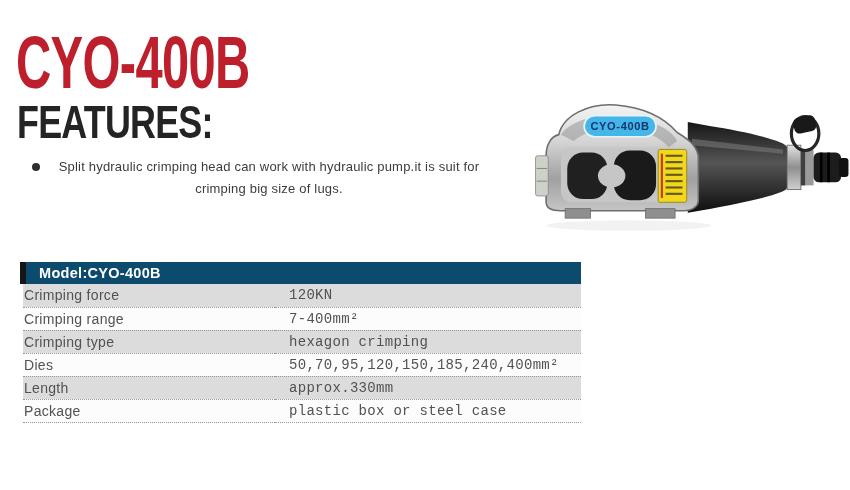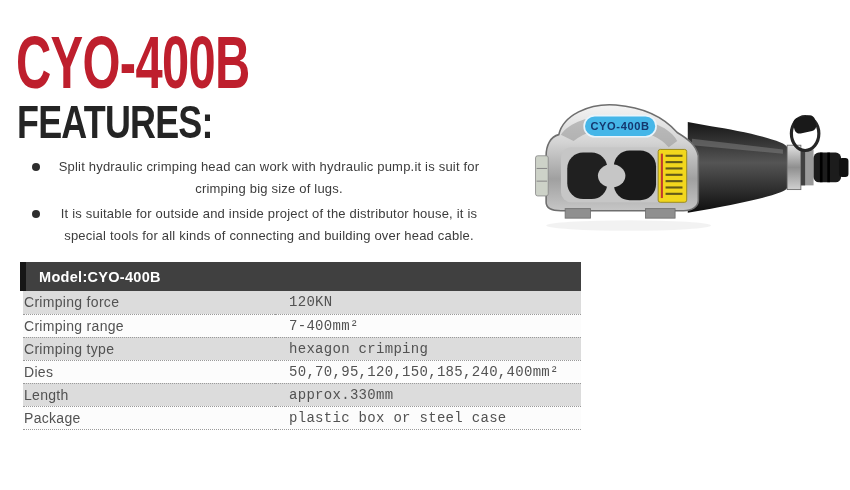--- a/index.html
+++ b/index.html
@@ -32,22 +32,22 @@
     border-radius:50%; background:#2e2e2e;
   }
   .photo { position:absolute; left:533px; top:86px; width:318px; height:148px; }
 
   table.spec {
     position:absolute; left:20px; top:262px; width:561px;
     border-collapse:collapse; font-size:14px; color:#525252;
     letter-spacing:0.3px;
   }
   table.spec th.model {
-    background:#404040; color:#ffffff; text-align:left;
-    font-size:14.5px; font-weight:bold; height:29px;
+    background:#0c4a6e; color:#ffffff; text-align:left;
+    font-size:14.5px; font-weight:bold; height:22px;
     padding-left:13px; border-left:6px solid #161616;
   }
   table.spec td { height:23px; border-bottom:1px dotted #9a9a9a; }
   table.spec td.label { width:252px; padding-left:1px; }
   table.spec td.value { padding-left:14px;font-family:Liberation Mono, monospace; }
   table.spec tbody tr:nth-child(odd) td { background:#dcdcdc; }
   table.spec tbody tr:nth-child(even) td { background:#fcfcfc; }
 </style>
 </head>
 <body>
@@ -55,24 +55,20 @@
 <div class="page">
 
   <div class="title">CYO-400B</div>
 
   <div class="features-heading">FEATURES:</div>
 
   <ul class="features">
     <li>
       <span class="dot"></span>
       <span>Split hydraulic crimping head can work with hydraulic pump.it is suit for crimping big size of lugs.</span>
-    </li>
-    <li>
-      <span class="dot"></span>
-      <span>It is suitable for outside and inside project of the distributor house, it is special tools for all kinds of connecting and building over head cable.</span>
     </li>
   </ul>
 
   <div class="photo">
     <svg width="318" height="148" viewBox="0 0 300 140">
       <defs>
         <linearGradient id="chrome" x1="0" y1="0" x2="0" y2="1">
           <stop offset="0" stop-color="#f4f4f4"></stop>
           <stop offset="0.35" stop-color="#d4d4d4"></stop>
           <stop offset="0.7" stop-color="#a0a0a0"></stop>

